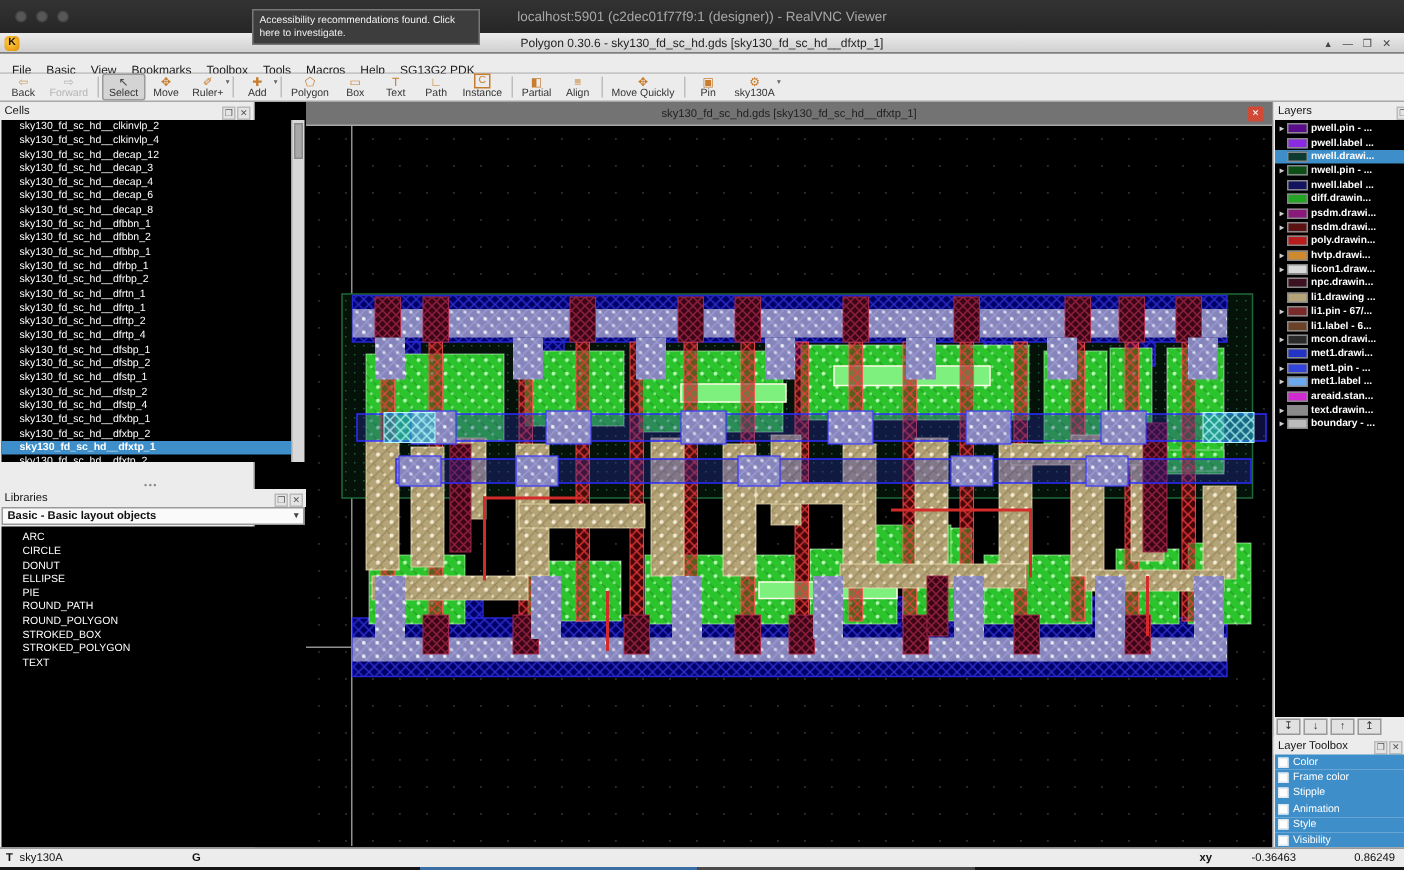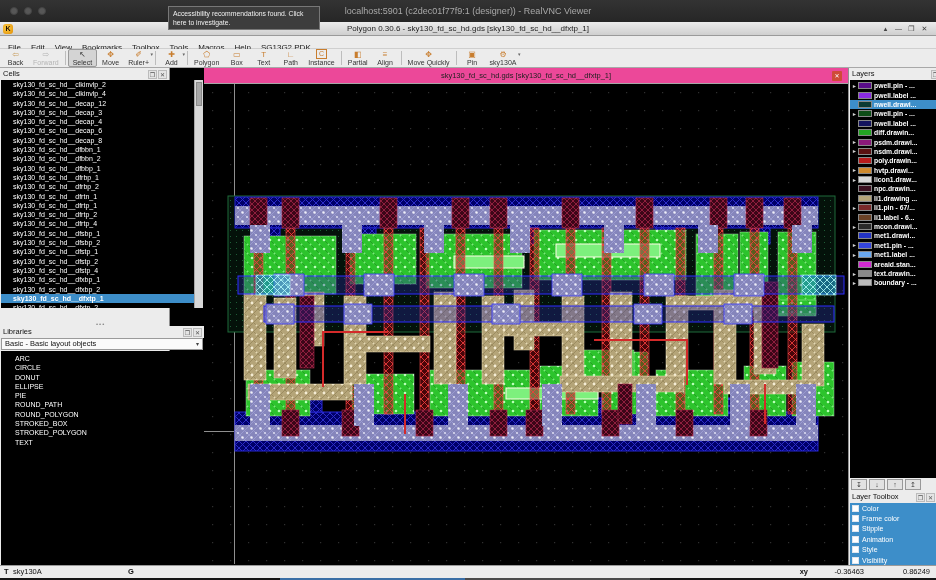--- a/index.html
+++ b/index.html
@@ -57,40 +57,40 @@
   
   .vscroll { position:absolute; background:#d8d8d8; border-left:1px solid #a8a8a8; }
   .vthumb { position:absolute; left:1px; width:6px; background:#a8a8a8; border:1px solid #8a8a8a; }
   
   .levels { position:absolute; font-size:7.5px; color:#111; }
   .spin { position:absolute; height:11px; background:#fff; border:1px solid #9a9a9a;
     font-size:7px; line-height:9px; padding-left:3px; color:#111; }
   .spin .arrows { position:absolute; right:1px; top:0; font-size:4px; line-height:4.5px; color:#444; }
   .splitter-dots { position:absolute; font-size:6px; color:#888; letter-spacing:1px; }
   .combo { position:absolute; background:#fafafa; border:1px solid #9a9a9a; font-size:7.5px;
-    line-height:10px; padding-left:3px; color:#111; }
+    line-height:10px; padding-left:3px; color:#111;font-weight:bold; }
   .combo .carrow { position:absolute; right:3px; top:0; font-size:6px; color:#444; }
   
   .lrow { display:flex; align-items:center; height:9.4px; font-size:6.8px; font-weight:bold;
     white-space:nowrap; overflow:hidden; padding-left:1px; }
   .lrow.sel { background:#3d8ec9; }
   .lrow .arr { width:7px; color:#cfcfcf; font-size:5.5px; text-align:center; }
   .lrow .sw { width:14px; height:7px; border:1px solid #888; margin-right:2px; flex:none; }
   .lrow .nm { color:#fff; }
   
   .lnav { position:absolute; display:flex; gap:2px; padding:1px 2px; }
   .lnav span { width:16px; height:11px; background:#e2e2e2; border:1px solid #999;
     font-size:7px; line-height:10px; text-align:center; color:#333; }
   
   .tbx-row { display:flex; align-items:center; height:10.4px; background:#3d8ec9; margin-bottom:0; }
   .tbx-row .cb { width:7px; height:7px; background:#fff; border:1px solid #dfe7ef; margin:0 3px 0 2px; flex:none; }
   .tbx-row .lb { color:#fff; font-size:7px; }
   
   .tabbar { position:absolute; left:204px; top:68px; width:644px; height:16px;
-    background:#ec4899; border-bottom:1px solid #a8a8a8; text-align:center;
+    background:#737373; border-bottom:1px solid #a8a8a8; text-align:center;
     font-size:7.5px; color:#222; line-height:16px; }
   .tabclose { position:absolute; right:6px; top:3px; width:10px; height:10px; background:#cf4b38;
     color:#fff; font-size:6px; line-height:10px; text-align:center; border-radius:1px; }
   #layout-svg { position:absolute; left:204px; top:84px; }
   
   .statusbar { position:absolute; left:0; top:565px; width:936px; height:13px;
     background:#ececec; border-top:1px solid #9a9a9a; font-size:7.5px; color:#111; }
   .statusbar .f { position:absolute; top:0; line-height:12px; }
   .bottom-sliver { position:absolute; left:0; top:578px; width:936px; height:2px; background:#151515; }
   .bottom-sliver .seg1 { position:absolute; left:280px; width:185px; height:2px; background:#3a6ea5; }
@@ -112,21 +112,21 @@
     <div>Accessibility recommendations found. Click</div>
     <div>here to investigate.</div>
   </div>
 
   <div class="app-bar">
     <span class="k-icon">K</span>
     <span>Polygon 0.30.6 - sky130_fd_sc_hd.gds [sky130_fd_sc_hd__dfxtp_1]</span>
     <span class="win-controls" id="win-controls"><span>▴</span><span>—</span><span>❐</span><span>✕</span></span>
   </div>
 
-  <div class="menubar" id="menubar"><span class="menu-item">File</span><span class="menu-item">Edit</span><span class="menu-item">View</span><span class="menu-item">Bookmarks</span><span class="menu-item">Toolbox</span><span class="menu-item">Tools</span><span class="menu-item">Macros</span><span class="menu-item">Help</span><span class="menu-item">SG13G2 PDK</span></div>
+  <div class="menubar" id="menubar"><span class="menu-item">File</span><span class="menu-item">Basic</span><span class="menu-item">View</span><span class="menu-item">Bookmarks</span><span class="menu-item">Toolbox</span><span class="menu-item">Tools</span><span class="menu-item">Macros</span><span class="menu-item">Help</span><span class="menu-item">SG13G2 PDK</span></div>
 
   <div class="toolbar" id="toolbar">
       <div class="tbtn">
         <span class="ticon" style="color: rgb(201, 160, 99);">⇦</span>
         <span class="tlabel">Back</span>
       </div>
       <div class="tbtn disabled">
         <span class="ticon">⇨</span>
         <span class="tlabel">Forward</span>
       </div>

